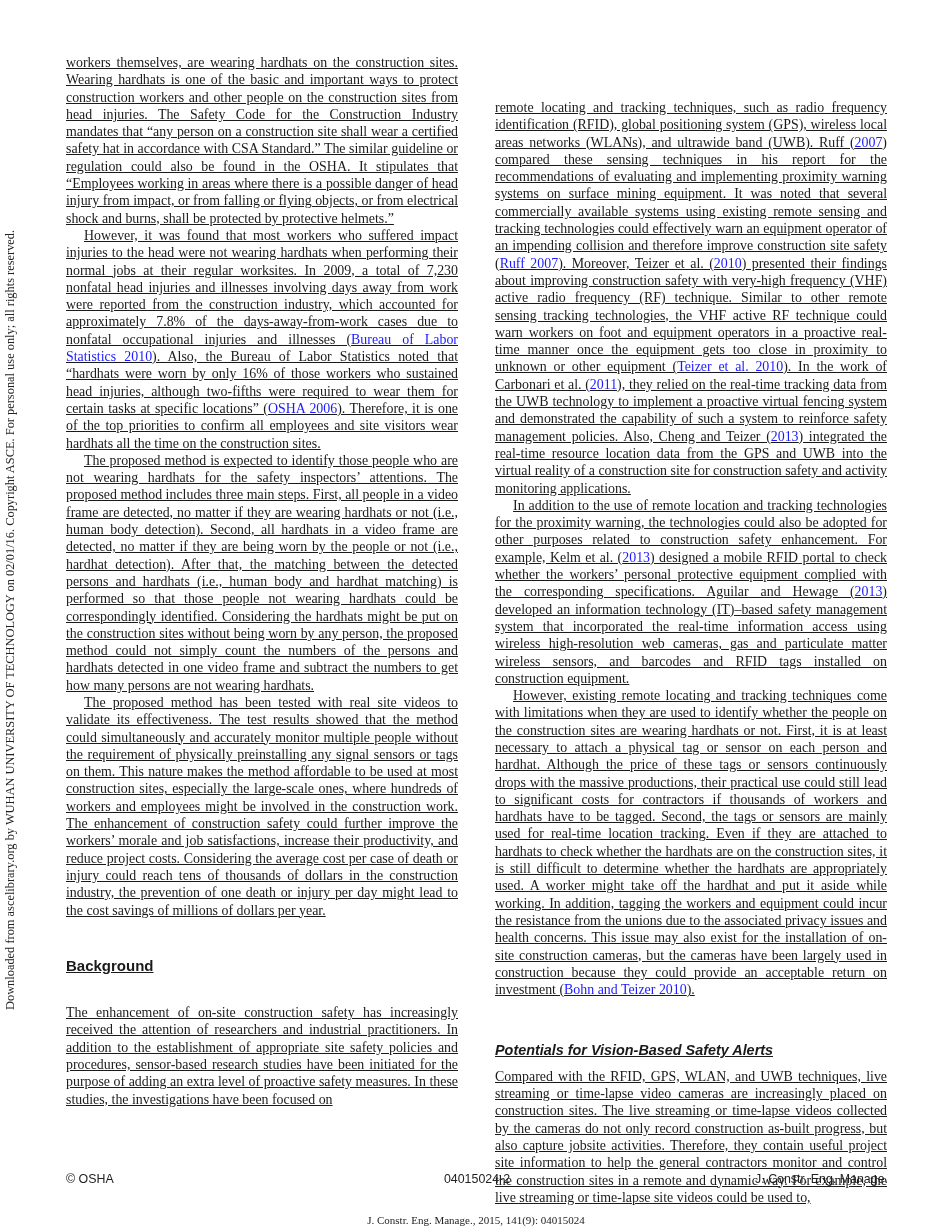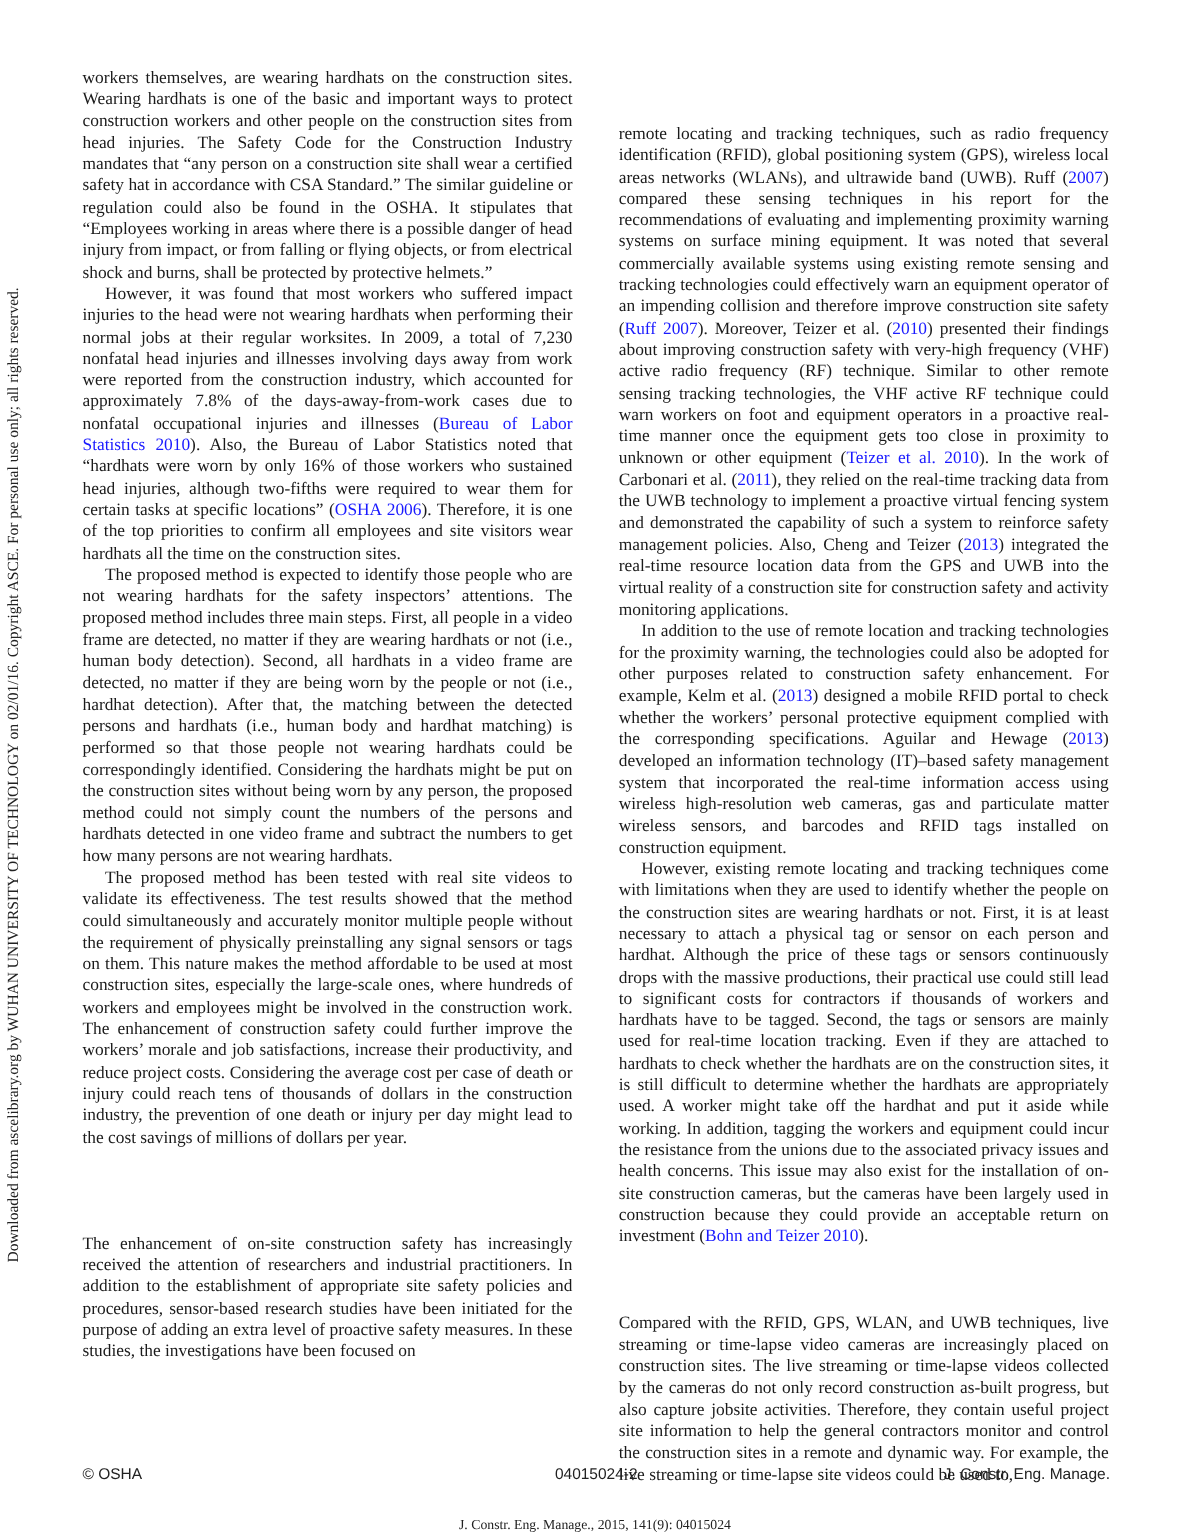--- a/index.html
+++ b/index.html
@@ -2,21 +2,21 @@
 <html><head>
 <meta charset="utf-8">
 <style>
   html, body { margin: 0; padding: 0; background: #ffffff; }
   body { width: 952px; height: 1232px; position: relative; overflow: hidden; color: #1a1a1a; }
   .sidebar {
     position: absolute; left: 3px; top: 1010px; width: 780px; height: 16px;
     transform-origin: 0 0; transform: rotate(-90deg);
     font-family: "Liberation Serif", serif; font-size: 12.4px; white-space: nowrap; color: #222;
   }
-  .col { position: absolute; top: 54px; width: 392px; font-family: "Liberation Serif", serif; font-size: 13.9px; line-height: 17.3px; text-align: justify; }
+  .col { position: absolute; top: 54px; width: 392px; font-family: "Liberation Serif", serif; font-size: 13.9px; line-height: 17.3px; text-align: justify; text-decoration: underline; }
   .col-left { left: 66px; }
   .col-right { left: 495px; margin-top: 45px; }
   .col p { margin: 0; text-indent: 0; hyphens: auto; }
   .col p.ind { text-indent: 18px; }
   .col p.noind { text-indent: 0; }
   a.ref { color: #1a1aff; text-decoration: none; }
   .h1 { font-family: "Liberation Sans", sans-serif; font-weight: bold; font-size: 15px; margin: 0; }
   .h2 { font-family: "Liberation Sans", sans-serif; font-weight: bold; font-style: italic; font-size: 14.4px; margin: 0; }
   .footer { position: absolute; top: 1172px; left: 66px; width: 822px; font-family: "Liberation Sans", sans-serif; font-size: 12.4px; color: #222; }
   .footer .l { position: absolute; left: 0; }
@@ -28,30 +28,32 @@
 <body>
 
 <div class="sidebar">Downloaded from ascelibrary.org by WUHAN UNIVERSITY OF TECHNOLOGY on 02/01/16. Copyright ASCE. For personal use only; all rights reserved.</div>
 
 <div class="col col-left">
   <p class="noind">workers themselves, are wearing hardhats on the construction sites. Wearing hardhats is one of the basic and important ways to protect construction workers and other people on the construction sites from head injuries. The Safety Code for the Construction Industry mandates that “any person on a construction site shall wear a certified safety hat in accordance with CSA Standard.” The similar guideline or regulation could also be found in the OSHA. It stipulates that “Employees working in areas where there is a possible danger of head injury from impact, or from falling or flying objects, or from electrical shock and burns, shall be protected by protective helmets.”</p>
   <p class="ind"><span>However, it was found that most workers who suffered impact injuries to the head were not wearing hardhats when performing their normal jobs at their regular worksites. In 2009, a total of 7,230 nonfatal head injuries and illnesses involving days away from work were reported from the construction industry, which accounted for approximately 7.8% of the days-away-from-work cases due to nonfatal occupational injuries and illnesses (</span><a class="ref">Bureau of Labor Statistics 2010</a><span>). Also, the Bureau of Labor Statistics noted that “hardhats were worn by only 16% of those workers who sustained head injuries, although two-fifths were required to wear them for certain tasks at specific locations” (</span><a class="ref">OSHA 2006</a><span>). Therefore, it is one of the top priorities to confirm all employees and site visitors wear hardhats all the time on the construction sites.</span></p>
   <p class="ind">The proposed method is expected to identify those people who are not wearing hardhats for the safety inspectors’ attentions. The proposed method includes three main steps. First, all people in a video frame are detected, no matter if they are wearing hardhats or not (i.e., human body detection). Second, all hardhats in a video frame are detected, no matter if they are being worn by the people or not (i.e., hardhat detection). After that, the matching between the detected persons and hardhats (i.e., human body and hardhat matching) is performed so that those people not wearing hardhats could be correspondingly identified. Considering the hardhats might be put on the construction sites without being worn by any person, the proposed method could not simply count the numbers of the persons and hardhats detected in one video frame and subtract the numbers to get how many persons are not wearing hardhats.</p>
   <p class="ind">The proposed method has been tested with real site videos to validate its effectiveness. The test results showed that the method could simultaneously and accurately monitor multiple people without the requirement of physically preinstalling any signal sensors or tags on them. This nature makes the method affordable to be used at most construction sites, especially the large-scale ones, where hundreds of workers and employees might be involved in the construction work. The enhancement of construction safety could further improve the workers’ morale and job satisfactions, increase their productivity, and reduce project costs. Considering the average cost per case of death or injury could reach tens of thousands of dollars in the construction industry, the prevention of one death or injury per day might lead to the cost savings of millions of dollars per year.</p>
   <div style="height:38px"></div>
+  <p class="h1">Background</p>
   <div style="height:22px"></div>
   <div style="height:8px"></div>
   <p class="noind">The enhancement of on-site construction safety has increasingly received the attention of researchers and industrial practitioners. In addition to the establishment of appropriate site safety policies and procedures, sensor-based research studies have been initiated for the purpose of adding an extra level of proactive safety measures. In these studies, the investigations have been focused on</p>
 </div>
 
 <div class="col col-right">
   <p class="noind"><span>remote locating and tracking techniques, such as radio frequency identification (RFID), global positioning system (GPS), wireless local areas networks (WLANs), and ultrawide band (UWB). Ruff (</span><a class="ref">2007</a><span>) compared these sensing techniques in his report for the recommendations of evaluating and implementing proximity warning systems on surface mining equipment. It was noted that several commercially available systems using existing remote sensing and tracking technologies could effectively warn an equipment operator of an impending collision and therefore improve construction site safety (</span><a class="ref">Ruff 2007</a><span>). Moreover, Teizer et al. (</span><a class="ref">2010</a><span>) presented their findings about improving construction safety with very-high frequency (VHF) active radio frequency (RF) technique. Similar to other remote sensing tracking technologies, the VHF active RF technique could warn workers on foot and equipment operators in a proactive real-time manner once the equipment gets too close in proximity to unknown or other equipment (</span><a class="ref">Teizer et al. 2010</a><span>). In the work of Carbonari et al. (</span><a class="ref">2011</a><span>), they relied on the real-time tracking data from the UWB technology to implement a proactive virtual fencing system and demonstrated the capability of such a system to reinforce safety management policies. Also, Cheng and Teizer (</span><a class="ref">2013</a><span>) integrated the real-time resource location data from the GPS and UWB into the virtual reality of a construction site for construction safety and activity monitoring applications.</span></p>
   <p class="ind"><span>In addition to the use of remote location and tracking technologies for the proximity warning, the technologies could also be adopted for other purposes related to construction safety enhancement. For example, Kelm et al. (</span><a class="ref">2013</a><span>) designed a mobile RFID portal to check whether the workers’ personal protective equipment complied with the corresponding specifications. Aguilar and Hewage (</span><a class="ref">2013</a><span>) developed an information technology (IT)–based safety management system that incorporated the real-time information access using wireless high-resolution web cameras, gas and particulate matter wireless sensors, and barcodes and RFID tags installed on construction equipment.</span></p>
   <p class="ind"><span>However, existing remote locating and tracking techniques come with limitations when they are used to identify whether the people on the construction sites are wearing hardhats or not. First, it is at least necessary to attach a physical tag or sensor on each person and hardhat. Although the price of these tags or sensors continuously drops with the massive productions, their practical use could still lead to significant costs for contractors if thousands of workers and hardhats have to be tagged. Second, the tags or sensors are mainly used for real-time location tracking. Even if they are attached to hardhats to check whether the hardhats are on the construction sites, it is still difficult to determine whether the hardhats are appropriately used. A worker might take off the hardhat and put it aside while working. In addition, tagging the workers and equipment could incur the resistance from the unions due to the associated privacy issues and health concerns. This issue may also exist for the installation of on-site construction cameras, but the cameras have been largely used in construction because they could provide an acceptable return on investment (</span><a class="ref">Bohn and Teizer 2010</a><span>).</span></p>
   <div style="height:44px"></div>
+  <p class="h2">Potentials for Vision-Based Safety Alerts</p>
   <div style="height:8px"></div>
   <p class="noind">Compared with the RFID, GPS, WLAN, and UWB techniques, live streaming or time-lapse video cameras are increasingly placed on construction sites. The live streaming or time-lapse videos collected by the cameras do not only record construction as-built progress, but also capture jobsite activities. Therefore, they contain useful project site information to help the general contractors monitor and control the construction sites in a remote and dynamic way. For example, the live streaming or time-lapse site videos could be used to,</p>
 </div>
 
 <div class="footer">
   <span class="l">© OSHA</span>
   <span class="c">04015024-2</span>
   <span class="r">J. Constr. Eng. Manage.</span>
 </div>
 

